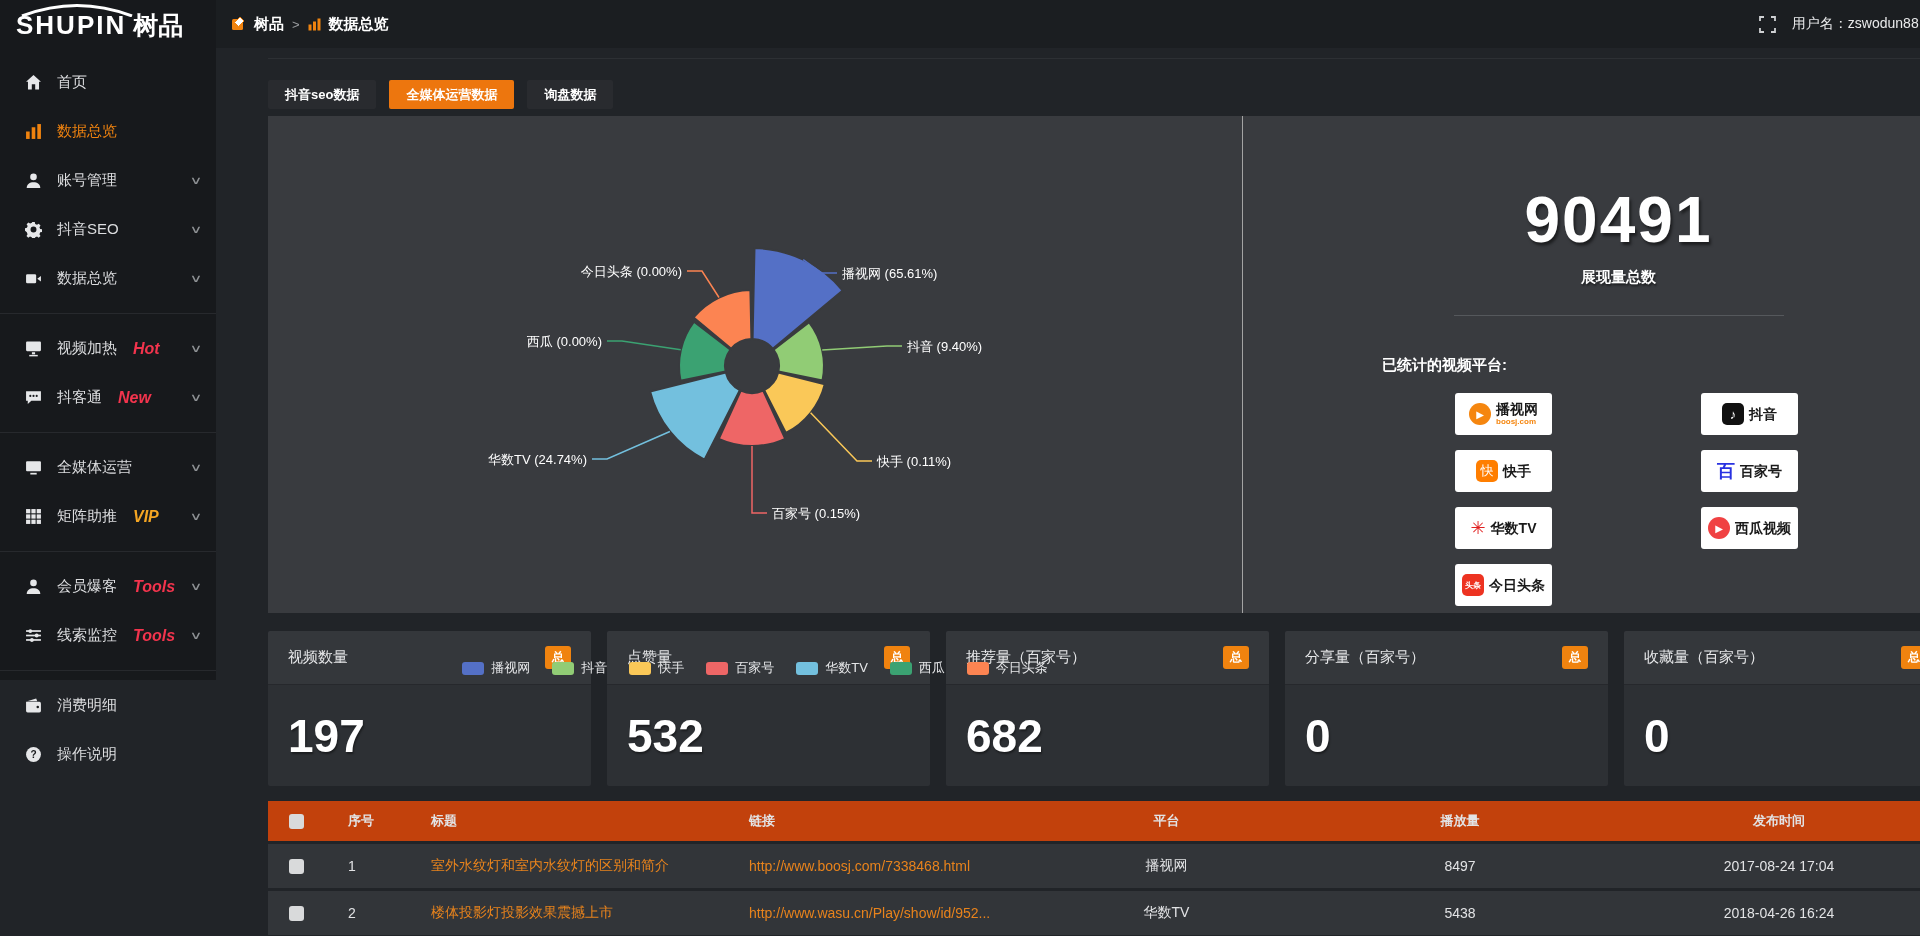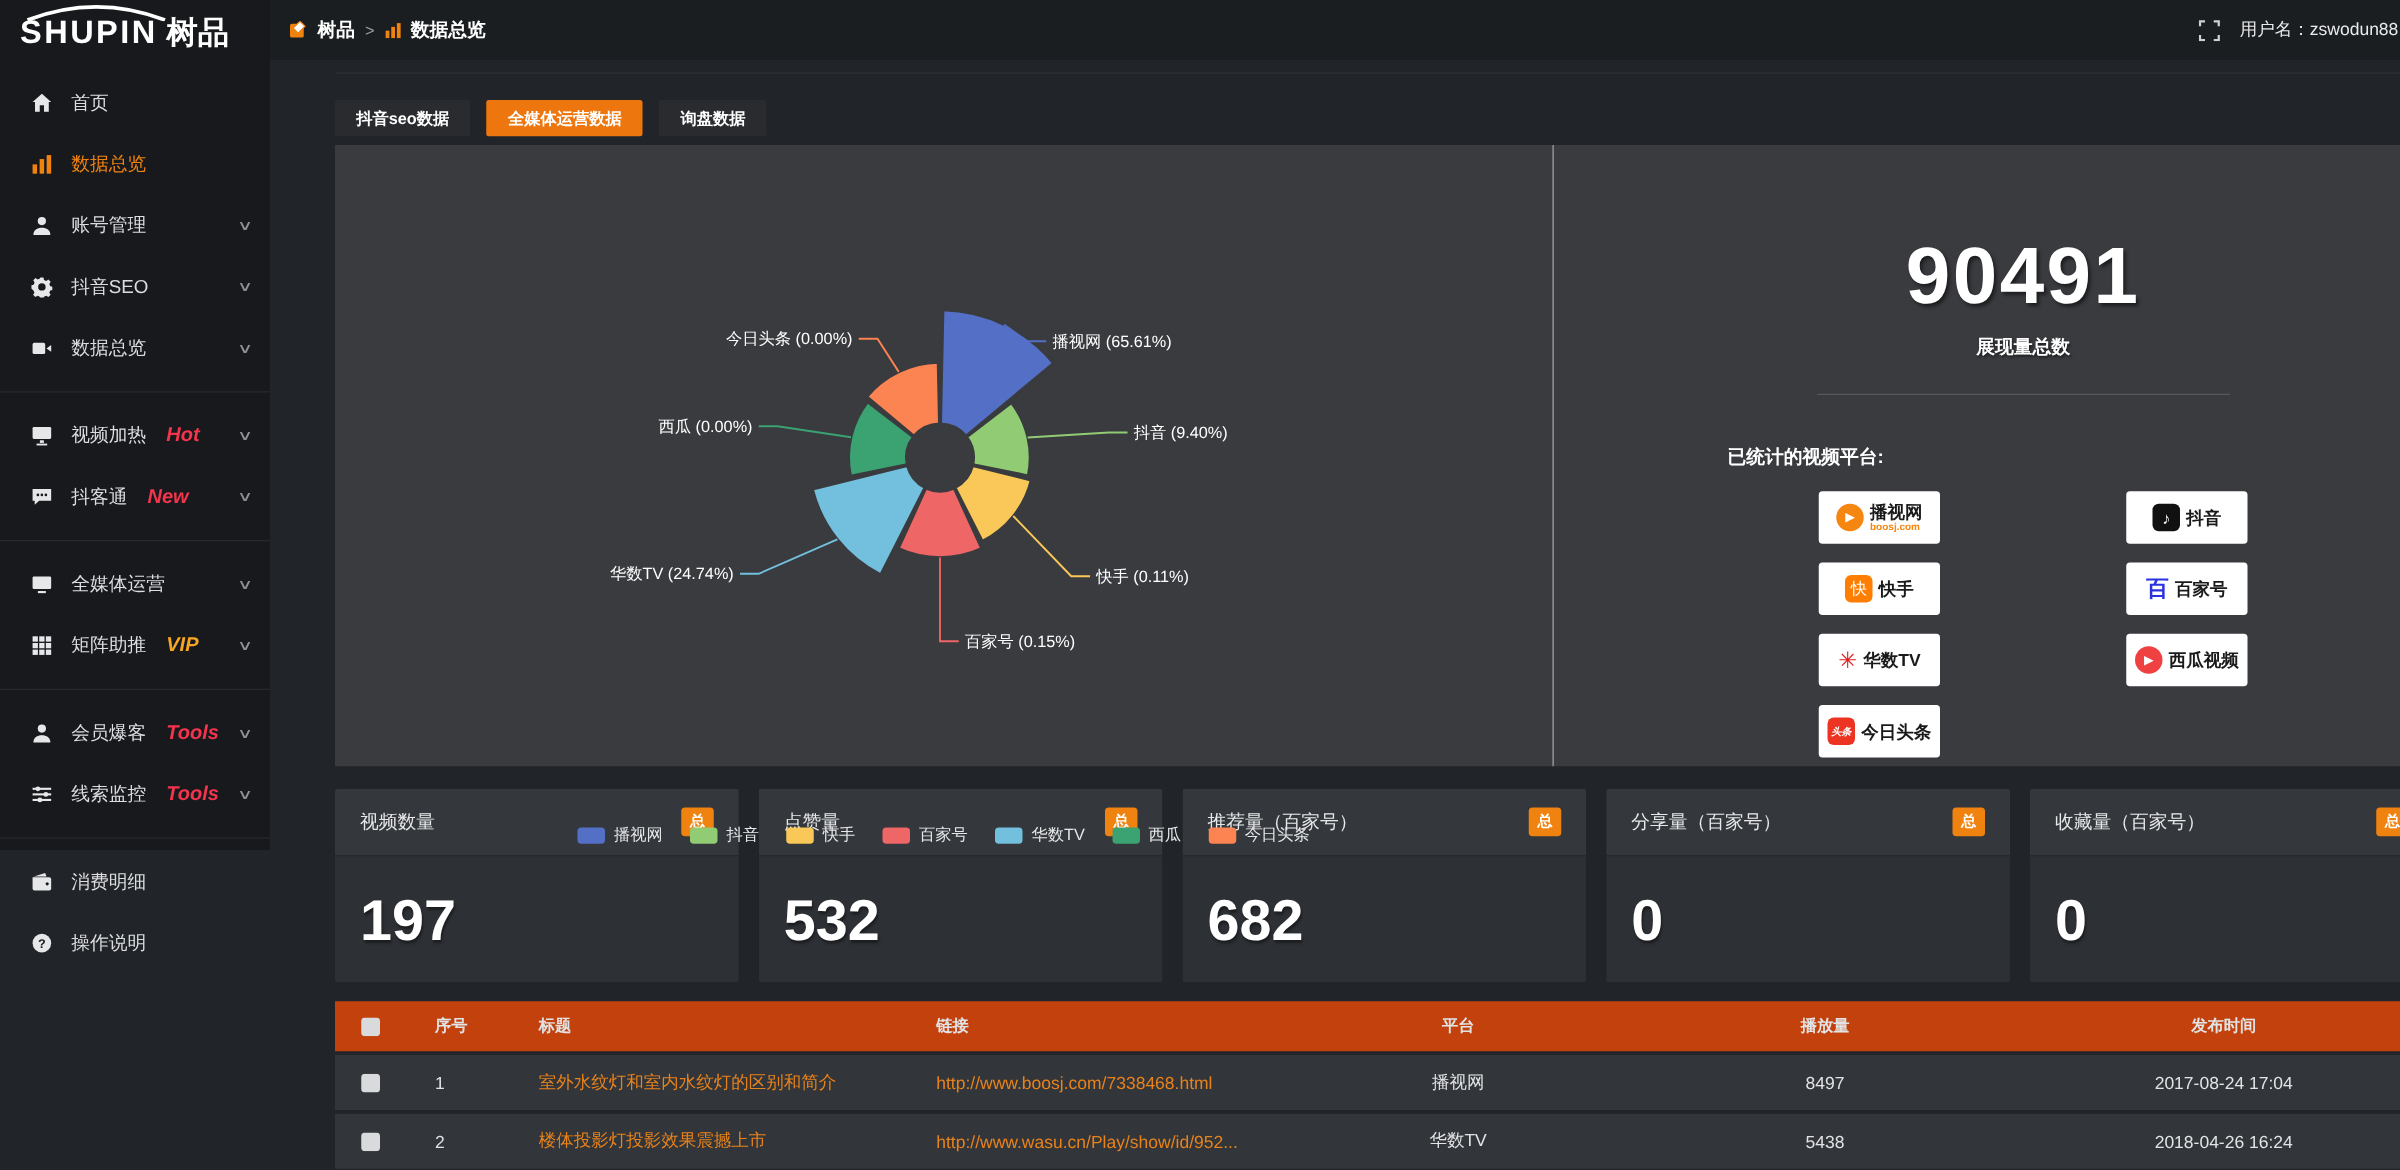--- a/index.html
+++ b/index.html
@@ -63,21 +63,21 @@
   .plat-title { margin:40px 0 0 92px; font-size:15px; font-weight:700; }
   .plat-grid { display:grid; grid-template-columns:246px 246px; row-gap:15px; margin:18px 0 0 165px; }
   .plat-badge { width:97px; height:42px; background:#ffffff; border-radius:3px; display:flex;
                 align-items:center; justify-content:center; gap:5px; color:#1a1a1a; cursor:pointer;}
   .plat-name { font-size:14px; font-weight:700; line-height:1.05; }
   .plat-sub { font-size:8px; color:#f5860f; font-weight:700; }
   .pico { display:inline-flex; align-items:center; justify-content:center; flex:0 0 auto; }
   .pico-box { width:22px; height:22px; border-radius:5px; color:#fff; font-size:13px; }
   .pico-circle { width:22px; height:22px; border-radius:50%; color:#fff; font-size:10px; }
   .pico-bare { font-size:18px; font-weight:700; }
-  .pico-small-text { font-size:8px; font-weight:700; letter-spacing:0;font-style:italic; }
+  .pico-small-text { font-size:8px; font-weight:700; letter-spacing:0; }
 
   
   .cards { display:flex; gap:16px; margin-top:18px; height:155px; }
   .card { flex:1; display:flex; flex-direction:column; border-radius:2px; overflow:hidden; }
   .card-head { height:54px; background:#34373b; display:flex; align-items:center;
                justify-content:space-between; padding:16px 20px; border-bottom:1px solid #26282c; }
   .card-title { color:#e7e8ea; font-size:15px; }
   .card-badge { background:#f0830f; color:#fff; font-size:12px; font-weight:700;
                 padding:3px 7px; border-radius:3px; }
   .card-body { flex:1; background:#2d3034; display:flex; align-items:center; padding:0 20px; }

